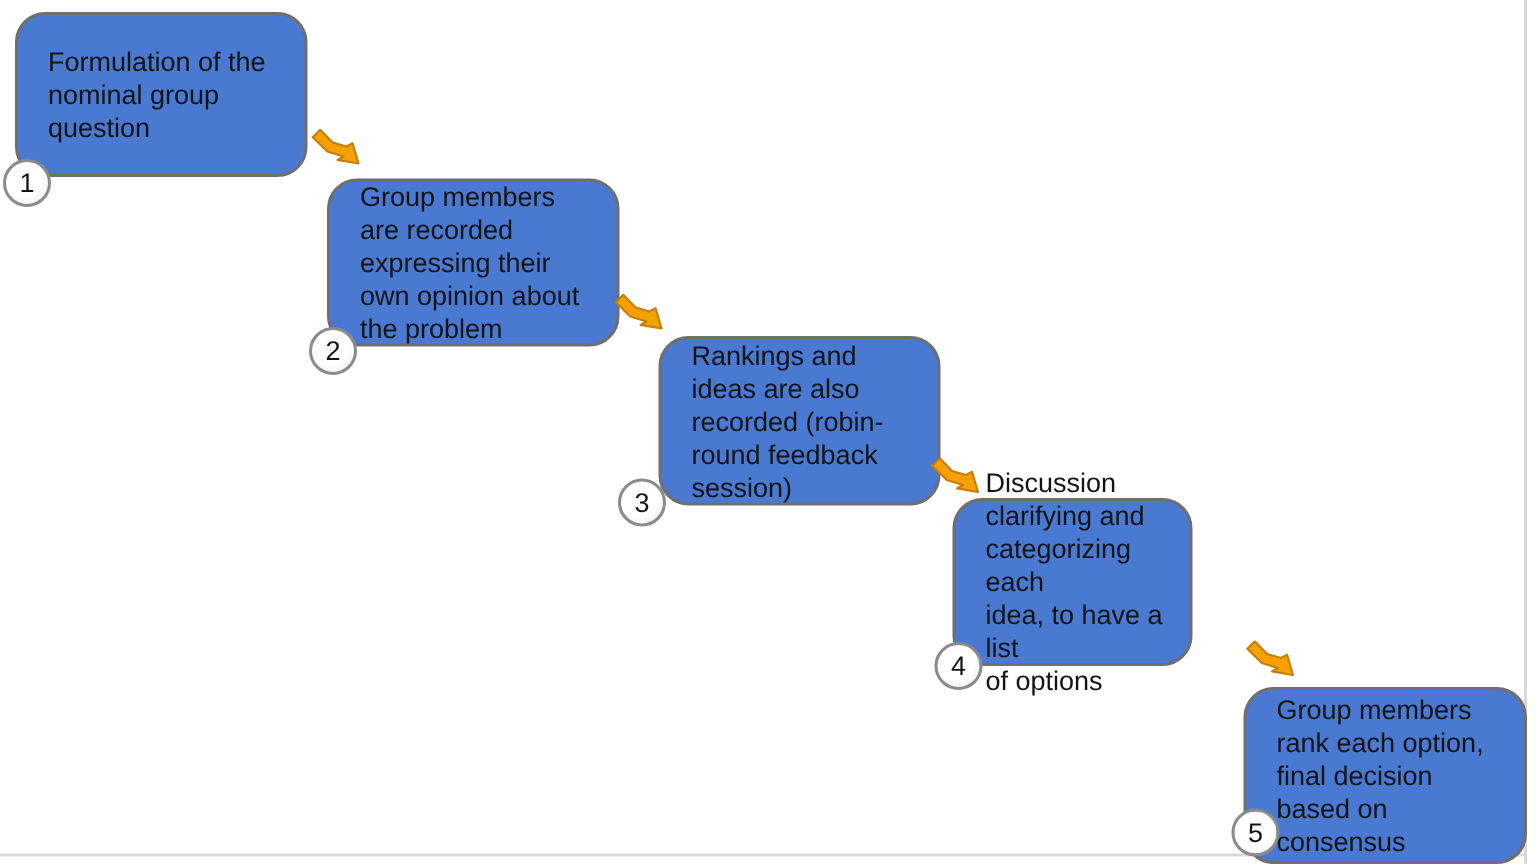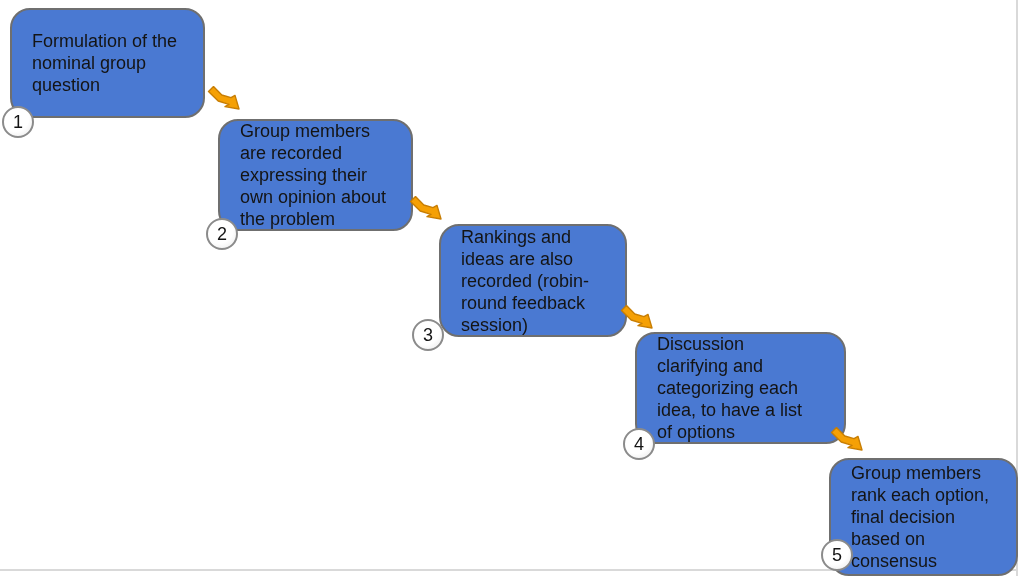--- a/index.html
+++ b/index.html
@@ -32,21 +32,21 @@
     padding: 0 12px 0 20px;
     color: var(--text-color, #141414);
     font-size: 18px;
     line-height: 22px;
     z-index: 1;
   }
   .step-text { white-space: pre-line; }
   .box1 { left: 10px;  top: 8px;   width: 195px; height: 110px; align-items: center; }
   .box2 { left: 218px; top: 119px; width: 195px; height: 112px; }
   .box3 { left: 425px; top: 224px; width: 188px; height: 113px; margin-left: 14px; }
-  .box4 { left: 635px; top: 332px; width: 211px; height: 112px; }
+  .box4 { left: 635px; top: 332px; width: 160px; height: 112px; }
   .box5 { left: 829px; top: 458px; width: 189px; height: 118px; }
   .num-badge {
     position: absolute;
     box-sizing: border-box;
     width: 32px; height: 32px;
     border-radius: 50%;
     background: radial-gradient(circle at 40% 35%, #ffffff 55%, var(--badge-shade, #e7e7e7) 100%);
     border: 2px solid var(--badge-border, #8b8b8b);
     color: var(--text-color, #141414);
     font-size: 18px;

